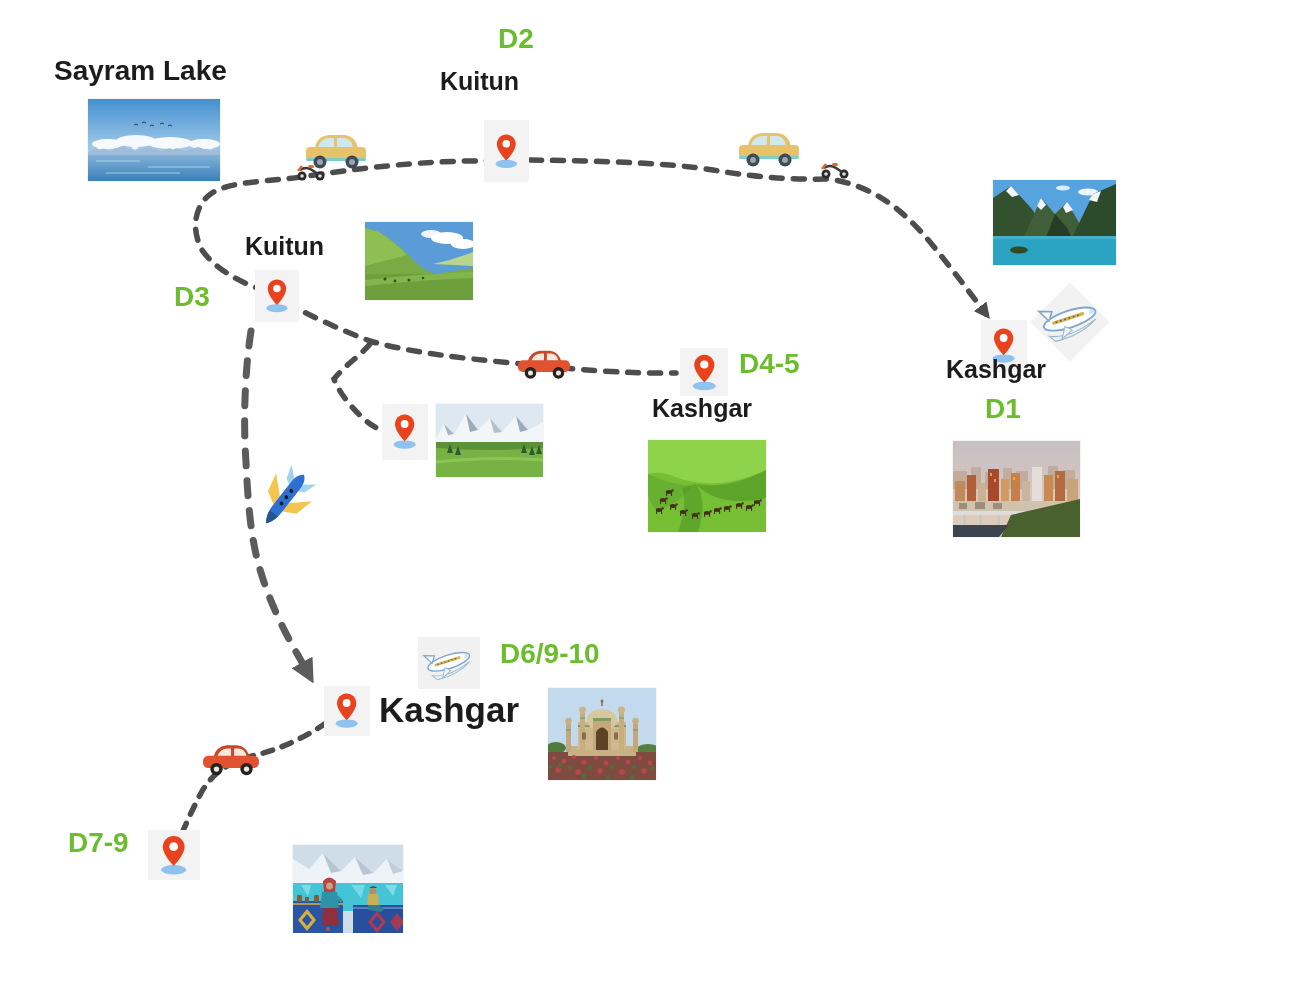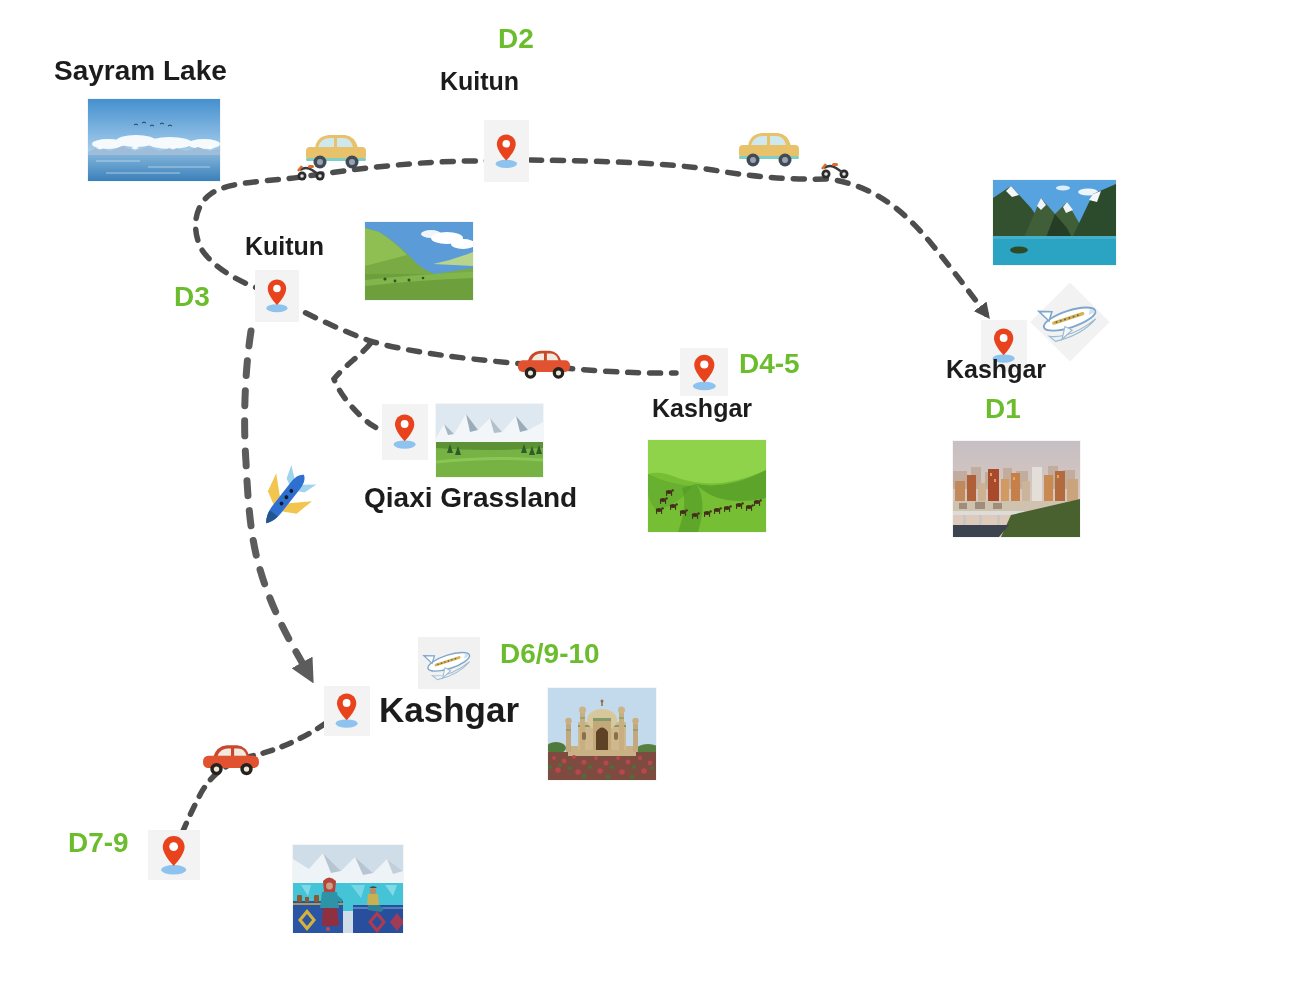--- a/index.html
+++ b/index.html
@@ -563,20 +563,19 @@
 
   <div class="abs label loc-name fs36" style="left:938px;top:356px">Kashgar</div>
   <div class="abs label day fs32" style="left:977px;top:394px">D1</div>
 
   <div class="abs label loc-name fs36" style="left:237px;top:233px">Kuitun</div>
   <div class="abs label day fs32" style="left:166px;top:282px">D3</div>
 
   <div class="abs label day fs32" style="left:731px;top:349px">D4-5</div>
   <div class="abs label loc-name fs36" style="left:644px;top:395px">Kashgar</div>
 
-  <div class="abs label loc-name fs28" style="left:356px;top:483px">Qiaxi Grassland</div>
 
   <div class="abs label day fs32" style="left:492px;top:639px">D6/9-10</div>
   <div class="abs label loc-name fs35" style="left:371px;top:692px">Kashgar</div>
 
   <div class="abs label day fs32" style="left:60px;top:828px">D7-9</div>
 
 </div>
 
 </body></html>

